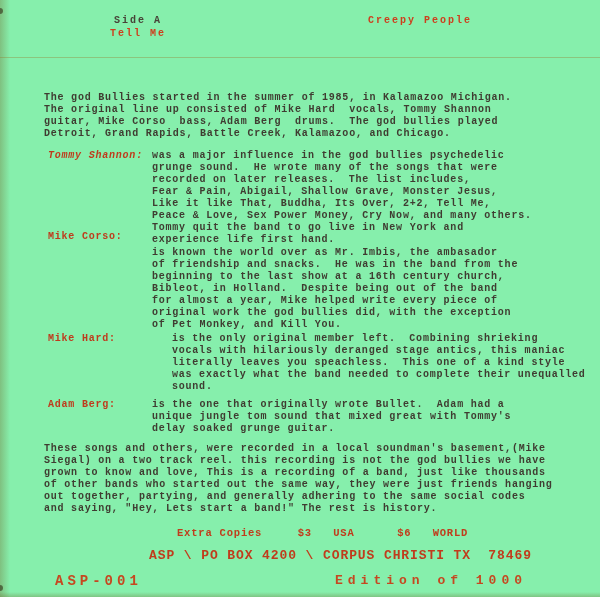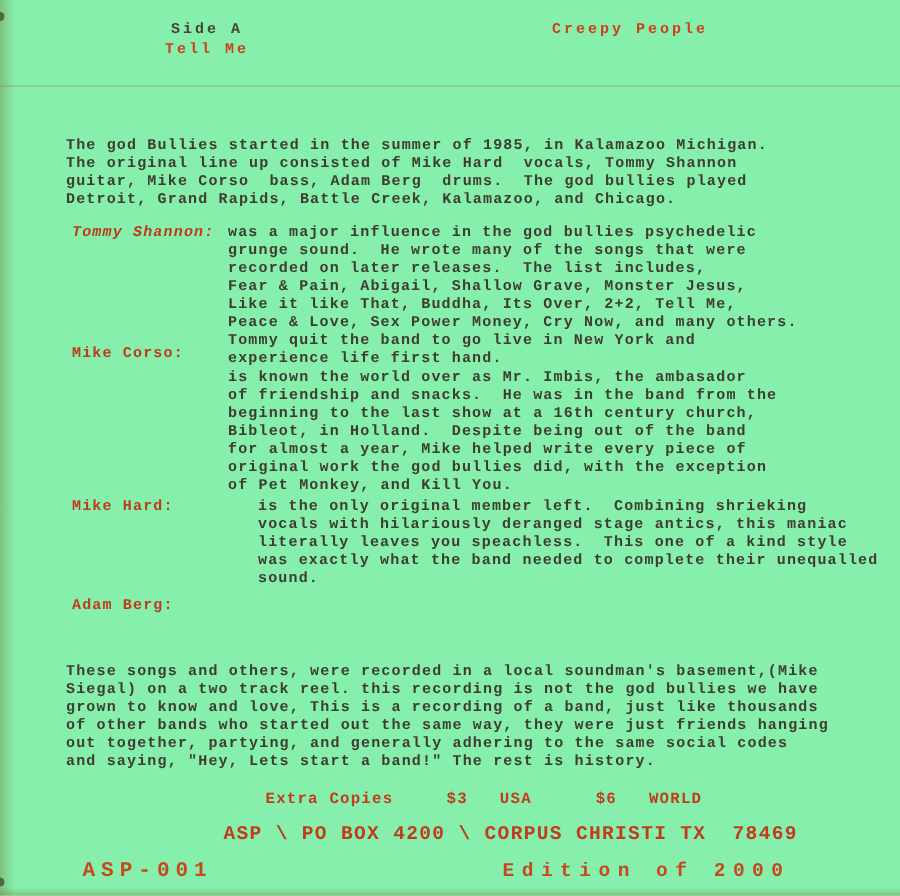--- a/index.html
+++ b/index.html
@@ -110,26 +110,29 @@
 of Pet Monkey, and Kill You.</div>
 
   <div class="abs mono-block sec-label lab3">Mike Hard:</div>
   <div class="abs mono-block bod3">is the only original member left.  Combining shrieking
 vocals with hilariously deranged stage antics, this maniac
 literally leaves you speachless.  This one of a kind style
 was exactly what the band needed to complete their unequalled
 sound.</div>
 
   <div class="abs mono-block sec-label lab4">Adam Berg:</div>
+  <div class="abs mono-block bod4">is the one that originally wrote Bullet.  Adam had a
+unique jungle tom sound that mixed great with Tommy's
+delay soaked grunge guitar.</div>
 
   <div class="abs mono-block outro">These songs and others, were recorded in a local soundman's basement,(Mike
 Siegal) on a two track reel. this recording is not the god bullies we have
 grown to know and love, This is a recording of a band, just like thousands
 of other bands who started out the same way, they were just friends hanging
 out together, partying, and generally adhering to the same social codes
 and saying, "Hey, Lets start a band!" The rest is history.</div>
 
   <div class="abs mono-block extra">Extra Copies     $3   USA      $6   WORLD</div>
   <div class="abs mono-block address">ASP \ PO BOX 4200 \ CORPUS CHRISTI TX  78469</div>
   <div class="abs mono-block catalog">ASP-001</div>
-  <div class="abs mono-block edition">Edition of 2000</div>
+  <div class="abs mono-block edition">Edition of 1000</div>
 
 </div>
 
 </body></html>

